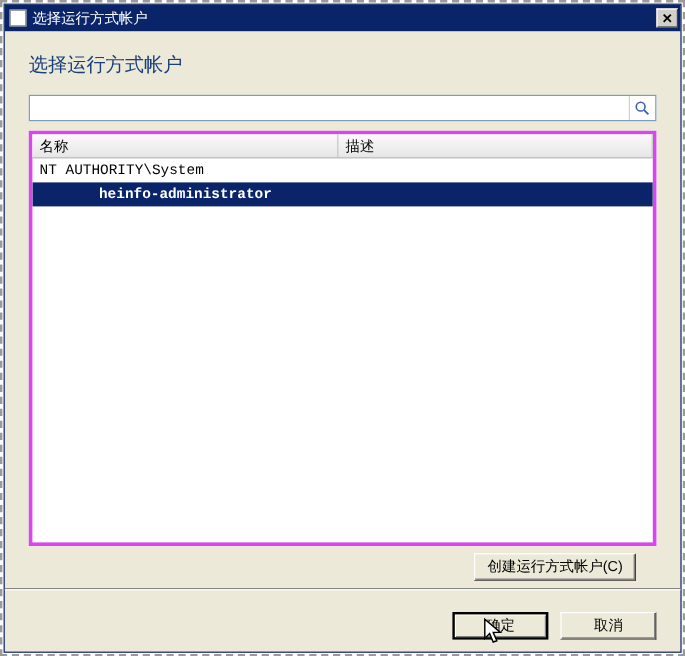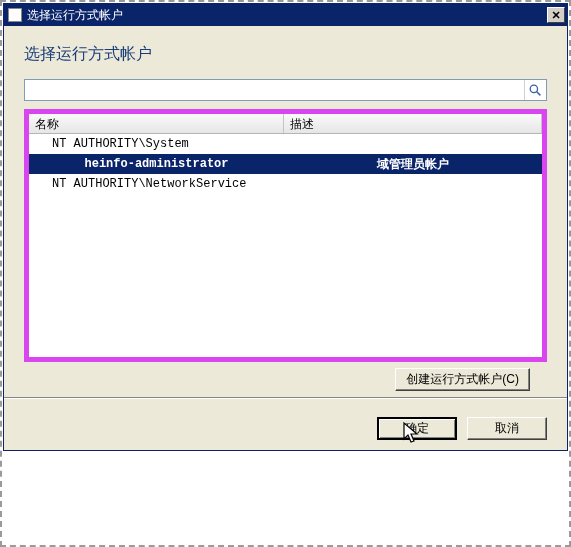--- a/index.html
+++ b/index.html
@@ -8,21 +8,21 @@
     font-family: "Microsoft YaHei", "SimSun", Tahoma, sans-serif;
     font-size: 12px;
     background: #fff;
     width: 571px;
     height: 547px;
     overflow: hidden;
     border: 2px dashed #9a9a9a;
   }
   .window {
     width: 565px;
-    height: 448px;
+    height: 541px;
     margin: 1px;
     background: #ece9d8;
     border: 1px solid #0a246a;
     display: flex;
     flex-direction: column;
   }
   .titlebar {
     height: 22px;
     background: linear-gradient(to bottom, #0a246a 0%, #274f9e 50%, #0a246a 100%);
     background: #0a246a;
@@ -84,21 +84,21 @@
   .search-icon {
     width: 22px;
     border-left: 1px solid #d0d0d0;
     display: flex;
     align-items: center;
     justify-content: center;
     color: #3a5fa8;
     cursor: pointer;
   }
   .table-container {
-    border: 5px solid #d946ef;
+    border: 3px solid #d946ef;
     background: #fff;
     flex: 1;
     min-height: 0;
     display: flex;
     flex-direction: column;
   }
   .table-header {
     display: flex;
     background: linear-gradient(to bottom, #fafafa, #e6e6e6);
     border-bottom: 1px solid #b5b5b5;
@@ -120,21 +120,21 @@
   .trow {
     display: flex;
     height: 20px;
     align-items: center;
     font-family: "Courier New", "SimSun", monospace;
     font-size: 12px;
     color: #000;
     cursor: default;
   }
   .trow .td {
-    padding: 0 23px;
+    padding: 0 6px;
     white-space: nowrap;
   }
   .trow.selected {
     background: #0a246a;
     color: #fff;
     font-weight: bold;
     text-align: center;
   }
   .create-row {
     display: flex;
@@ -212,25 +212,20 @@
         <div class="th col-name">名称</div>
         <div class="th col-desc">描述</div>
       </div>
       <div class="table-body" id="tbody">
           <div class="trow">
             <div class="td col-name">NT AUTHORITY\System</div>
             <div class="td col-desc"></div>
           </div>
           <div class="trow selected">
             <div class="td col-name">heinfo-administrator</div>
-            <div class="td col-desc">域管理员帐户</div>
-          </div>
-          <div class="trow">
-            <div class="td col-name">NT AUTHORITY\NetworkService</div>
-            <div class="td col-desc"></div>
           </div>
         </div>
     </div>
 
     <div class="create-row">
       <button class="btn">创建运行方式帐户(C)</button>
     </div>
 
     <div class="divider"></div>
 

